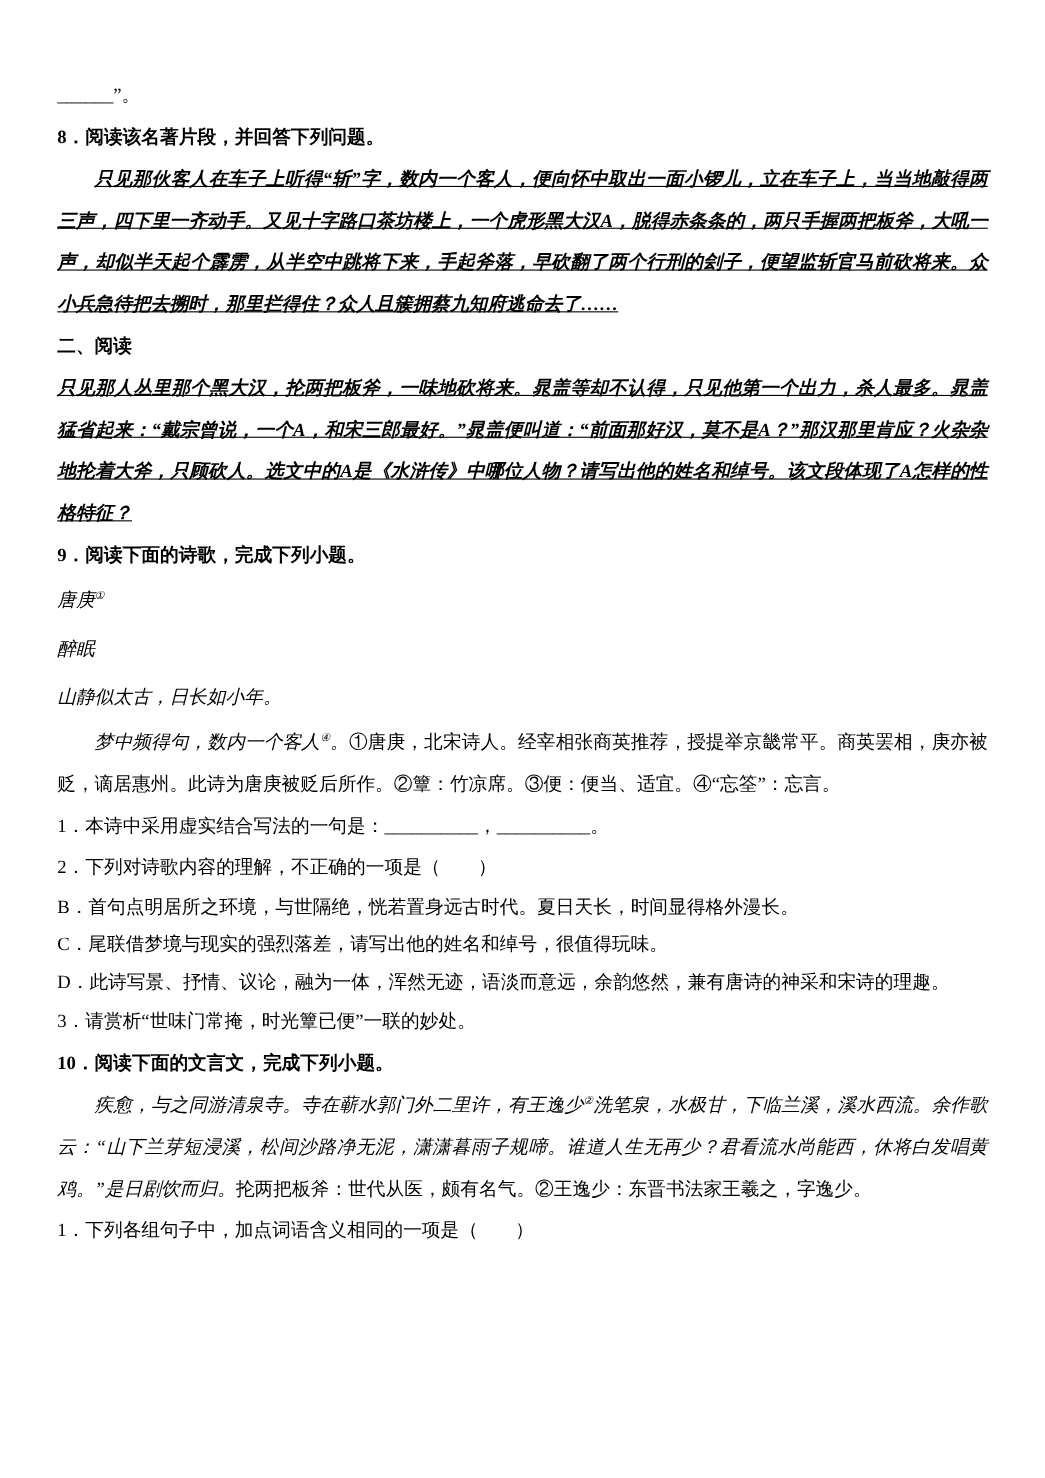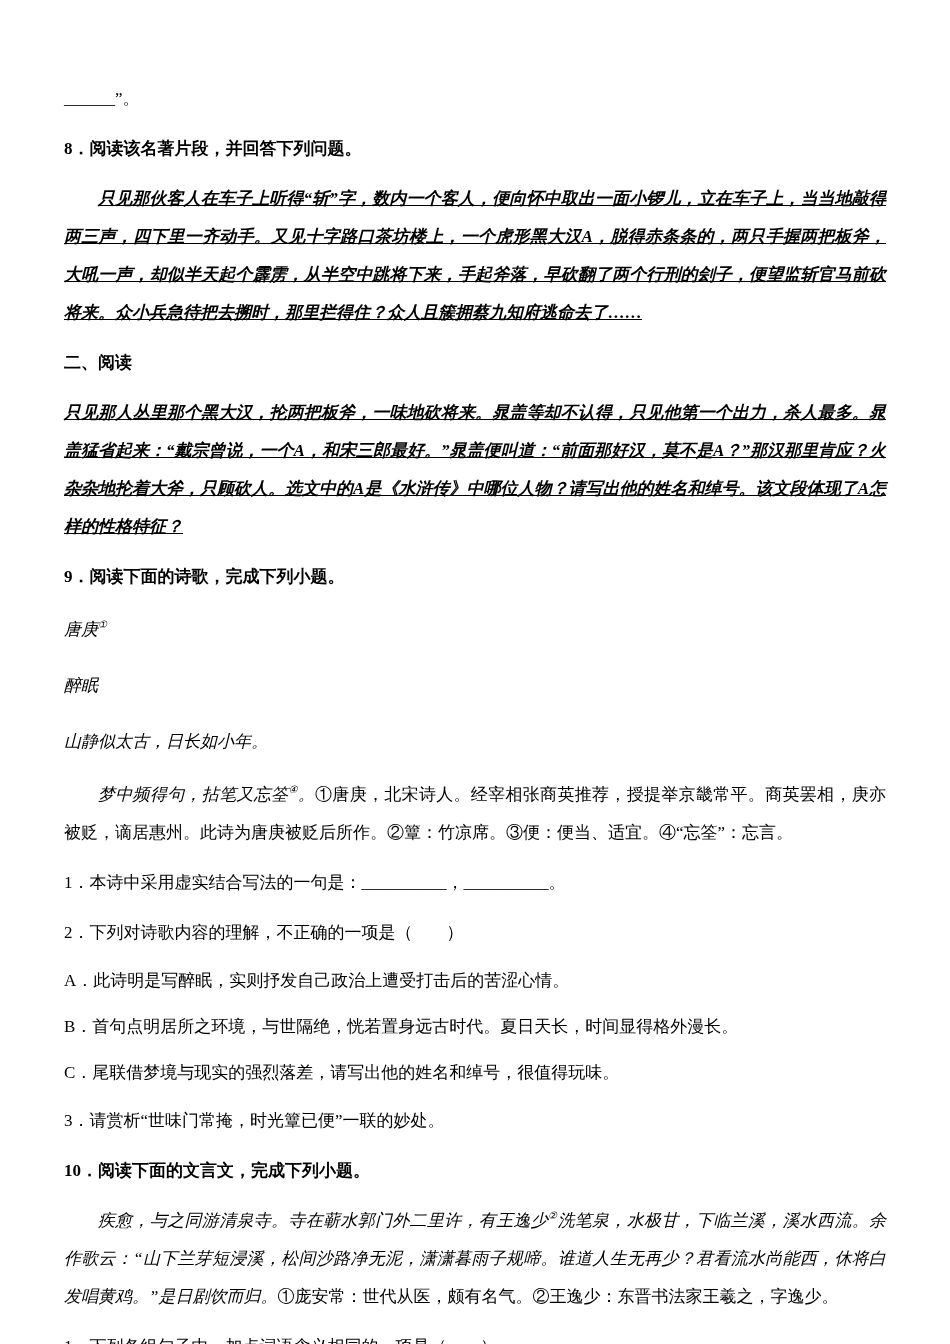--- a/index.html
+++ b/index.html
@@ -7,21 +7,21 @@
     body {
       width: 950px;
       height: 1344px;
       background: #ffffff;
       color: #000000;
       font-family: "Liberation Serif", "DejaVu Serif", serif;
       font-size: 17px;
       overflow: hidden;
     }
     .page { padding: 68px 52px 0 52px; }
-    p { margin: 12px; text-align: justify; }
+    p { margin: 0; text-align: justify; }
     .body-line { line-height: 38px; }
     .tight-line { line-height: 34px; }
     .poem-line { line-height: 44px; }
     .kai { font-style: italic; }
     .kai-bold { font-style: italic; font-weight: bold; text-decoration: underline; }
     .bold { font-weight: bold; }
     .indent { text-indent: 2em; }
     .upright { font-style: normal; }
     sup.marker { font-size: 10px; line-height: 0; }
     .underlined { text-decoration: underline; text-underline-offset: 4px; }
@@ -44,34 +44,34 @@
   <p class="body-line bold">9．阅读下面的诗歌，完成下列小题。</p>
 
   <p class="poem-line kai"><span>唐庚</span><sup class="marker">①</sup></p>
 
   <p class="poem-line kai">醉眠</p>
 
   <p class="poem-line kai">山静似太古，日长如小年。</p>
 
 
 
-  <p class="body-line indent"><span class="kai">梦中频得句，拈笔又忘筌</span><sup class="marker kai">④</sup><span class="kai">。</span><span>①唐庚，北宋诗人。经宰相张商英推荐，授提举京畿常平。商英罢相，庚亦被贬，谪居惠州。此诗为唐庚被贬后所作。②簟：竹凉席。③便：便当、适宜。④“忘筌”：忘言。</span></p>
+  <p class="body-line indent"><span class="kai">梦中频得句，数内一个客人</span><sup class="marker kai">④</sup><span class="kai">。</span><span>①唐庚，北宋诗人。经宰相张商英推荐，授提举京畿常平。商英罢相，庚亦被贬，谪居惠州。此诗为唐庚被贬后所作。②簟：竹凉席。③便：便当、适宜。④“忘筌”：忘言。</span></p>
 
   <p class="body-line">1．本诗中采用虚实结合写法的一句是：__________，__________。</p>
 
   <p class="body-line">2．下列对诗歌内容的理解，不正确的一项是（　　）</p>
 
-  <p class="tight-line">A．此诗明是写醉眠，实则抒发自己政治上遭受打击后的苦涩心情。</p>
   <p class="tight-line">B．首句点明居所之环境，与世隔绝，恍若置身远古时代。夏日天长，时间显得格外漫长。</p>
   <p class="tight-line">C．尾联借梦境与现实的强烈落差，请写出他的姓名和绰号，很值得玩味。</p>
+  <p class="tight-line">D．此诗写景、抒情、议论，融为一体，浑然无迹，语淡而意远，余韵悠然，兼有唐诗的神采和宋诗的理趣。</p>
 
   <p class="body-line">3．请赏析“世味门常掩，时光簟已便”一联的妙处。</p>
 
   <p class="body-line bold">10．阅读下面的文言文，完成下列小题。</p>
 
 
-  <p class="body-line kai indent"><span>疾愈，与之同游清泉寺。寺在蕲水郭门外二里许，有王逸少</span><sup class="marker">②</sup><span>洗笔泉，水极甘，下临兰溪，溪水西流。余作歌云：“山下兰芽短浸溪，松间沙路净无泥，潇潇暮雨子规啼。谁道人生无再少？君看流水尚能西，休将白发唱黄鸡。”是日剧饮而归。</span><span class="upright">①庞安常：世代从医，颇有名气。②王逸少：东晋书法家王羲之，字逸少。</span></p>
+  <p class="body-line kai indent"><span>疾愈，与之同游清泉寺。寺在蕲水郭门外二里许，有王逸少</span><sup class="marker">②</sup><span>洗笔泉，水极甘，下临兰溪，溪水西流。余作歌云：“山下兰芽短浸溪，松间沙路净无泥，潇潇暮雨子规啼。谁道人生无再少？君看流水尚能西，休将白发唱黄鸡。”是日剧饮而归。</span><span class="upright">抡两把板斧：世代从医，颇有名气。②王逸少：东晋书法家王羲之，字逸少。</span></p>
 
   <p class="body-line">1．下列各组句子中，加点词语含义相同的一项是（　　）</p>
 
   <p class="body-line"></p>
 
 </div>
 
 </body></html>

